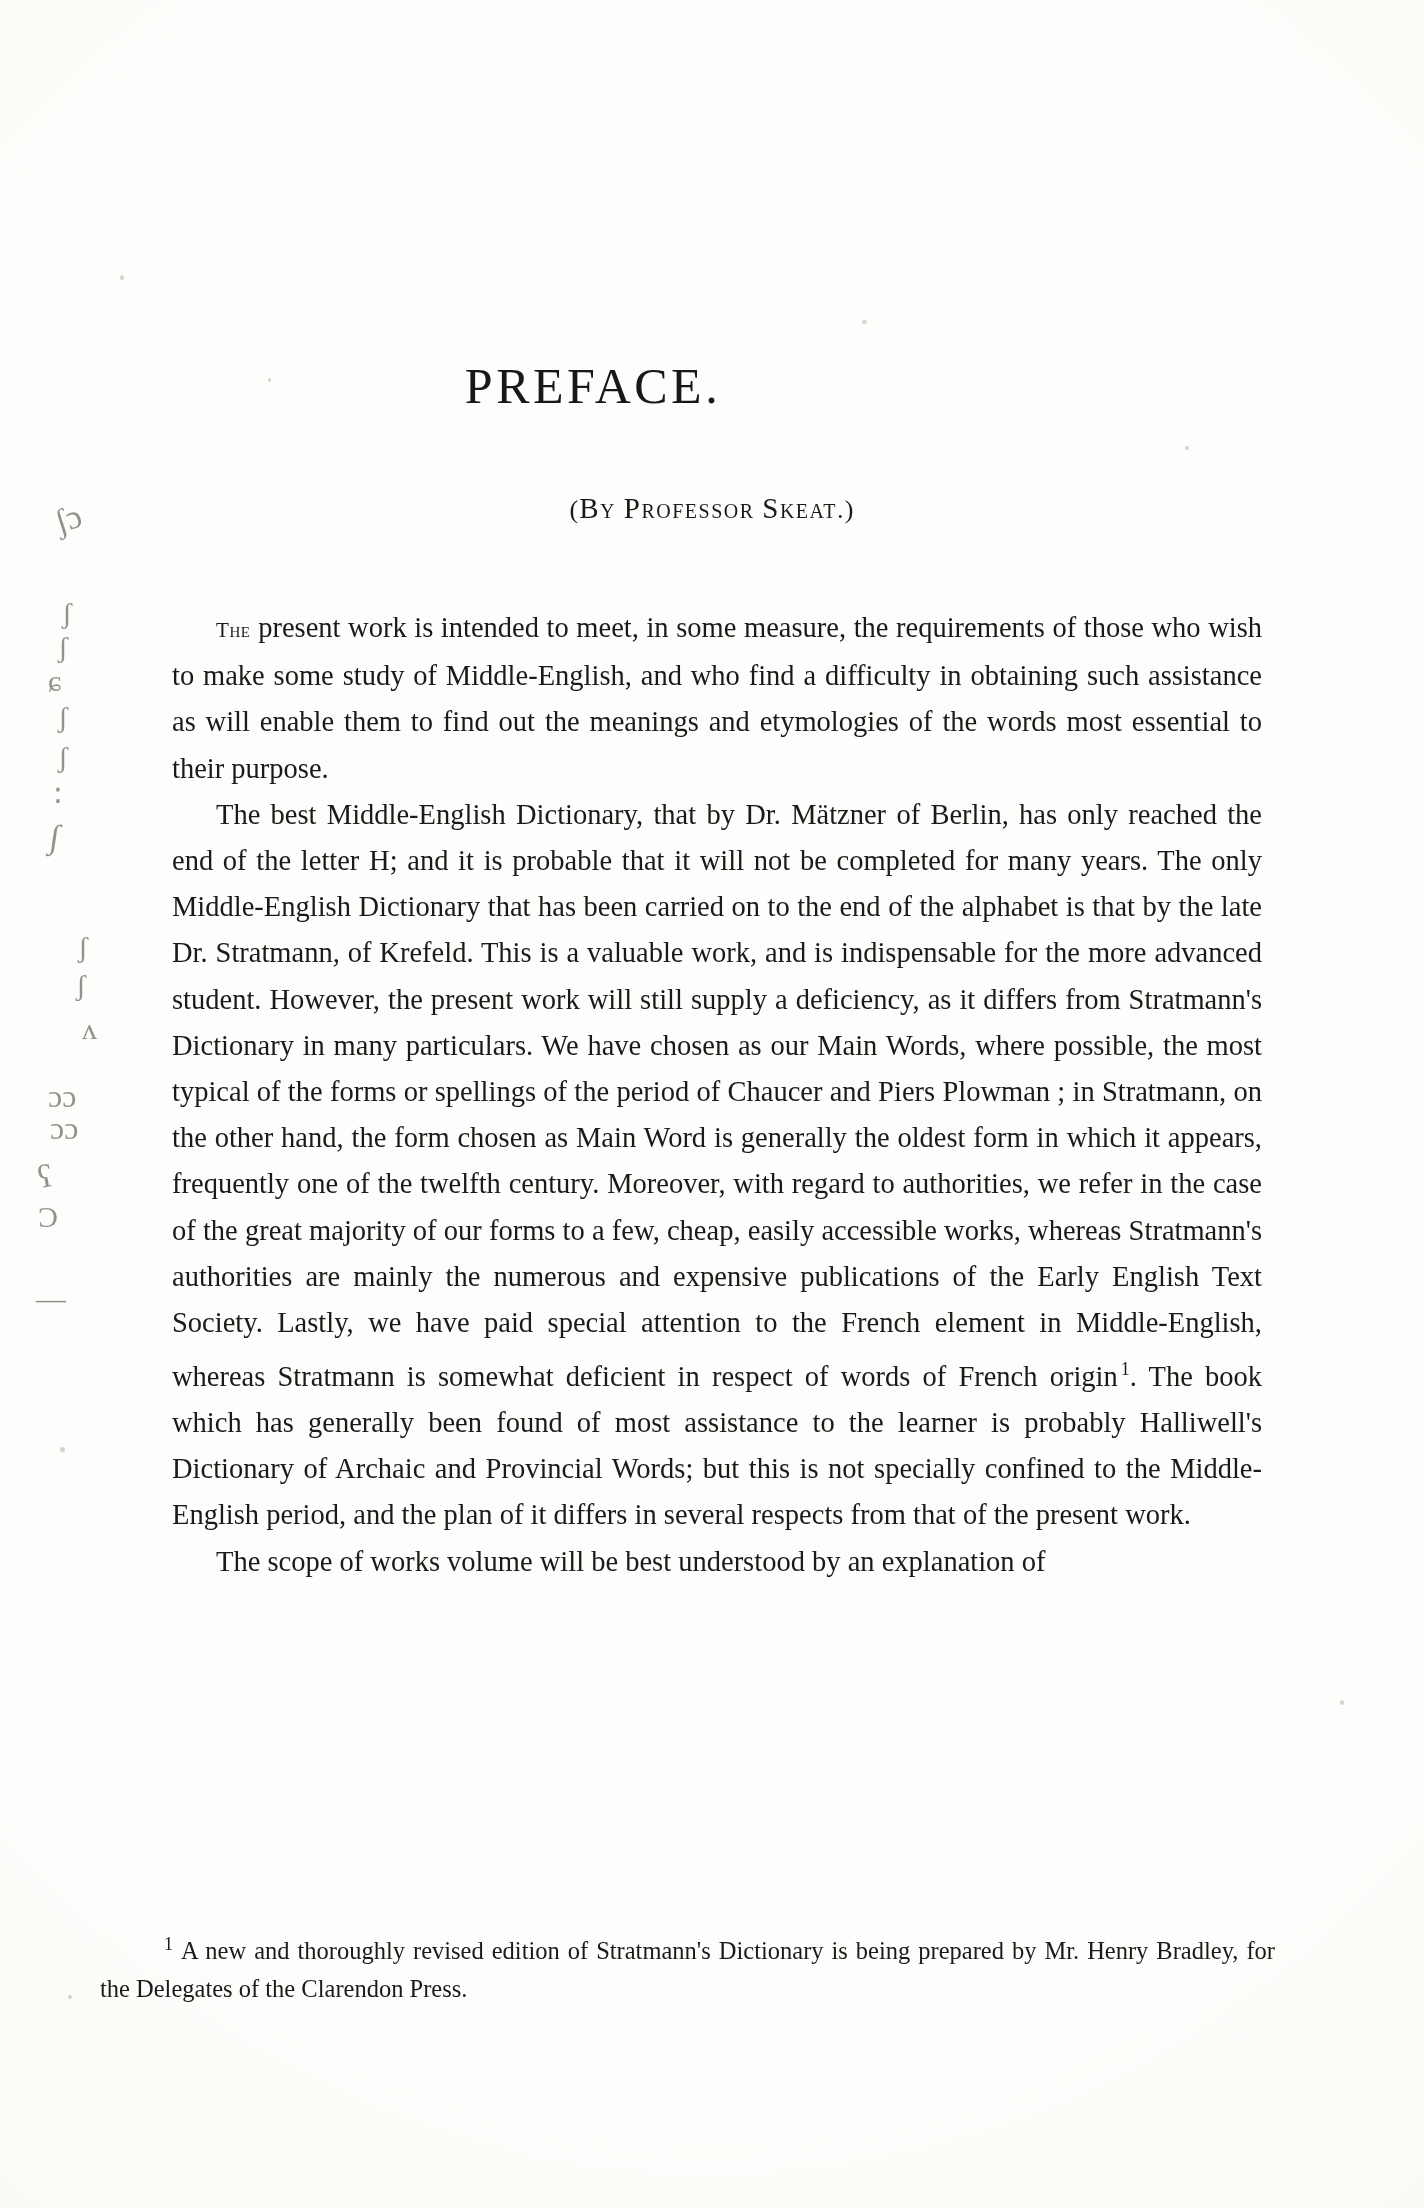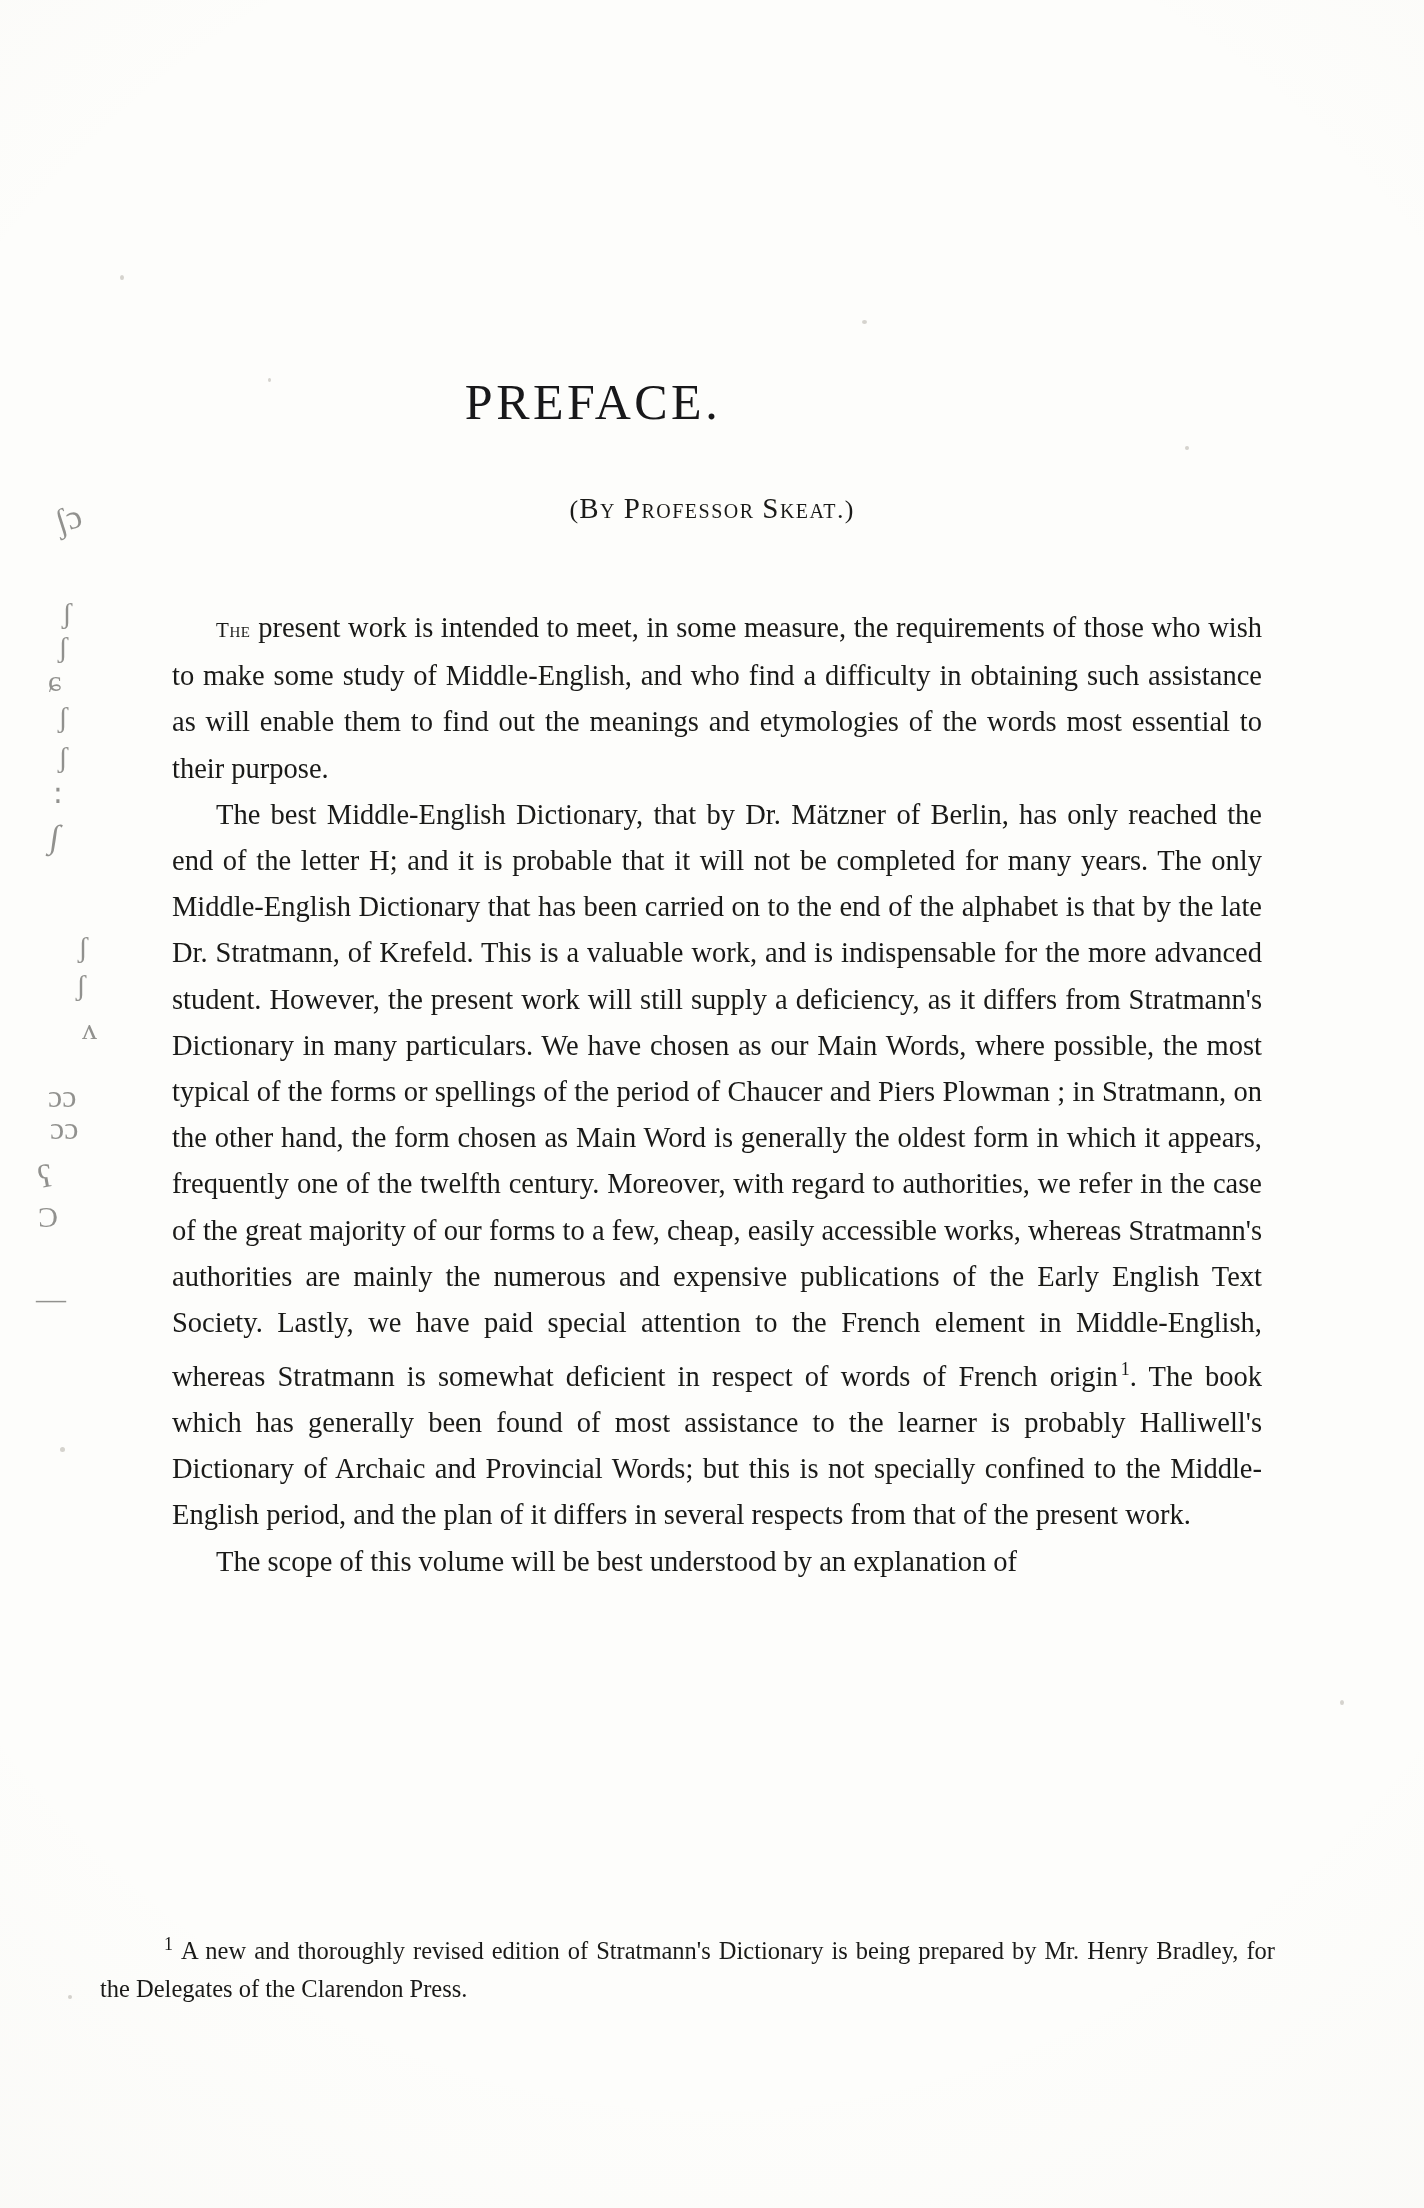--- a/index.html
+++ b/index.html
@@ -27,21 +27,21 @@
   .content {
     position: absolute;
     left: 0;
     top: 0;
     width: 1424px;
     height: 2208px;
   }
   h1.doc-title {
     position: absolute;
     left: 0;
-    top: 373px;
+    top: 357px;
     width: 1186px;
     text-align: center;
     margin: 0;
     font-weight: 400;
     font-size: 50px;
     letter-spacing: 3.5px;
     font-family: "Liberation Serif", serif;
     color: #18181a;
   }
   .byline {
@@ -155,21 +155,21 @@
 
       <p class="para first">
         <span class="first-words">The</span><span> present work is intended to meet, in some measure, the requirements of those who wish to make some study of Middle-English, and who find a difficulty in obtaining such assistance as will enable them to find out the meanings and etymologies of the words most essential to their purpose.</span>
       </p>
 
       <p class="para">
         <span>The best Middle-English Dictionary, that by Dr. Mätzner of Berlin, has only reached the end of the letter H; and it is probable that it will not be completed for many years. The only Middle-English Dictionary that has been carried on to the end of the alphabet is that by the late Dr. Stratmann, of Krefeld. This is a valuable work, and is indispensable for the more advanced student. However, the present work will still supply a deficiency, as it differs from Stratmann's Dictionary in many particulars. We have chosen as our Main Words, where possible, the most typical of the forms or spellings of the period of Chaucer and Piers Plowman ; in Stratmann, on the other hand, the form chosen as Main Word is generally the oldest form in which it appears, frequently one of the twelfth century. Moreover, with regard to authorities, we refer in the case of the great majority of our forms to a few, cheap, easily accessible works, whereas Stratmann's authorities are mainly the numerous and expensive publications of the Early English Text Society. Lastly, we have paid special attention to the French element in Middle-English, whereas Stratmann is somewhat deficient in respect of words of French origin</span><sup class="fn">1</sup><span>. The book which has generally been found of most assistance to the learner is probably Halliwell's Dictionary of Archaic and Provincial Words; but this is not specially confined to the Middle-English period, and the plan of it differs in several respects from that of the present work.</span>
       </p>
 
       <p class="para">
-        <span>The scope of this volume will be best understood by an explanation of</span>
+        <span>The scope of works volume will be best understood by an explanation of</span>
       </p>
 
     </div>
 
     <div class="footnote">
       <span class="footnote-indent"></span><span class="marker">1</span><span>A new and thoroughly revised edition of Stratmann's Dictionary is being prepared by Mr. Henry Bradley, for the Delegates of the Clarendon Press.</span>
     </div>
 
     <div class="marginalia m1">ʃɔ</div>
     <div class="marginalia m2">ʃ</div>

